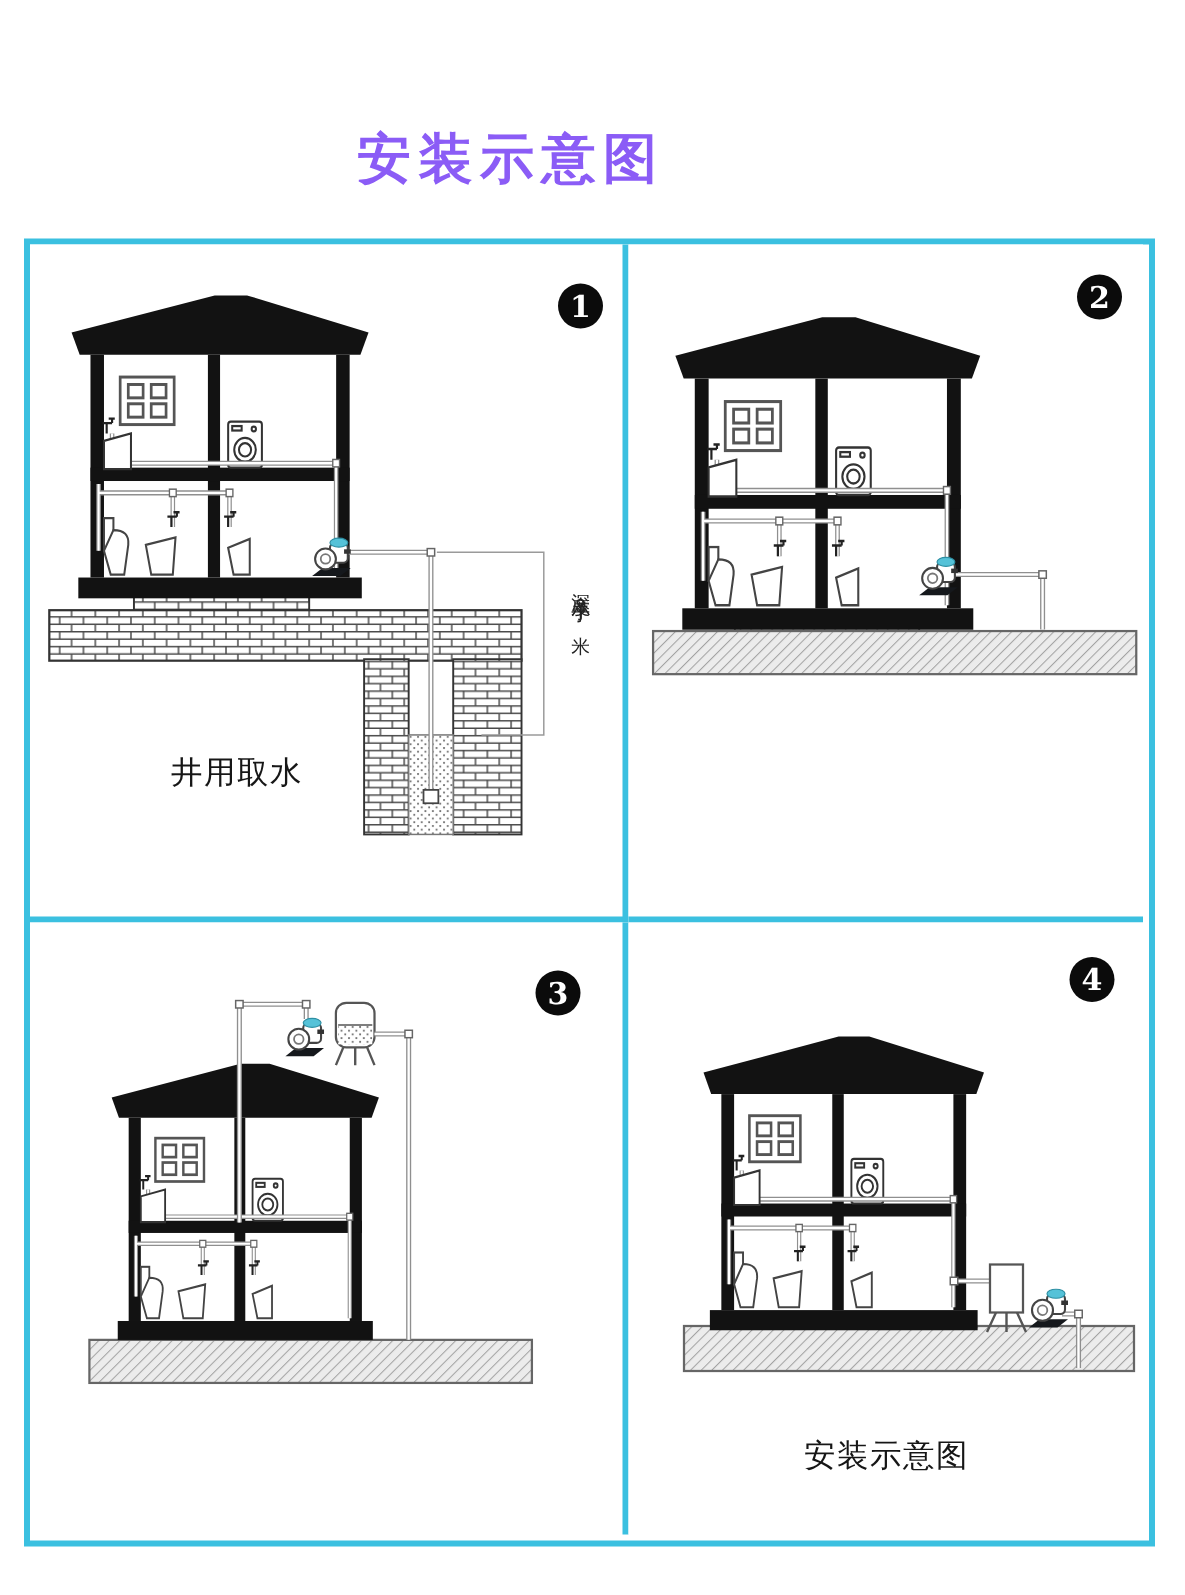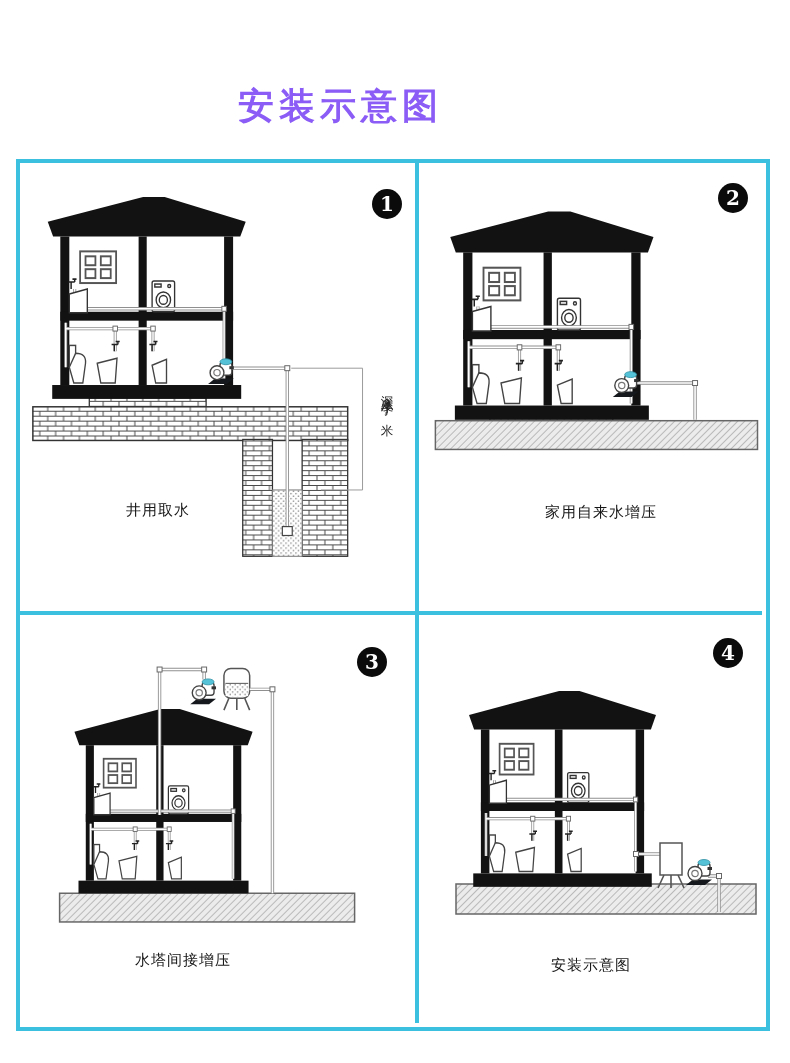--- a/index.html
+++ b/index.html
@@ -22,21 +22,21 @@
   .cell.c3{border-right:4px solid var(--frame,#3bc0e0);}
   .cell svg.illus{position:absolute;left:0;top:0;width:100%;height:100%;}
   .badge{
     position:absolute;width:30px;height:30px;border-radius:50%;
     background:var(--badge-bg,#0b0b0b);color:var(--badge-fg,#fff);
     font-family:"DejaVu Serif", serif;font-weight:700;font-size:20px;
     line-height:30px;text-align:center;
   }
   .caption{
     position:absolute;transform:translateX(-50%);white-space:nowrap;
-    font-size:15px;color:#161616;letter-spacing:1px;
+    font-size:21px;color:#161616;letter-spacing:1px;
   }
   .depth-note{
     position:absolute;writing-mode:vertical-rl;text-orientation:upright;
     font-size:12.5px;letter-spacing:3px;color:#222;
   }
   .pipeO{fill:none;stroke:#8f8f8f;stroke-width:3.4px;}
   .pipeI{fill:none;stroke:#ffffff;stroke-width:1.6px;}
   .joint{fill:#ffffff;stroke:#666;stroke-width:1px;}
   .thin{fill:none;stroke:#9a9a9a;stroke-width:1px;}
   .accent{fill:var(--pump-accent,#55c2d8);}
@@ -166,40 +166,38 @@
     <svg class="illus" viewBox="0 0 343 452">
       <rect x="70" y="249" width="124" height="11" fill="url(#hatch)" stroke="#666" stroke-width="1.2"></rect>
       <rect x="15" y="260" width="325" height="29" fill="url(#hatch)" stroke="#666" stroke-width="1.5"></rect>
       <use href="#house" transform="translate(30,49) scale(0.932,1.03)"></use>
       <path class="pipeO" d="M216,222 H277 V259"></path>
       <path class="pipeI" d="M216,222 H277 V259"></path>
       <rect class="joint" x="274.5" y="219.5" width="5" height="5"></rect>
       <use href="#pump" transform="translate(194,209)"></use>
     </svg>
     <span class="badge" style="left:299px;top:20px;">2</span>
-    <div class="caption" style="left:182px;top:340px;">家用自来水增压</div>
   </section>
 
   <section class="cell c3">
     <svg class="illus" viewBox="0 0 399 408">
       <rect x="86" y="269" width="112" height="10" fill="url(#hatch)" stroke="#666" stroke-width="1.2"></rect>
       <rect x="40" y="279" width="298" height="29" fill="url(#hatch)" stroke="#666" stroke-width="1.5"></rect>
       <use href="#house" transform="translate(55,93) scale(0.818,0.912)"></use>
       <path class="pipeO" d="M141,200 V53 H186 V63"></path>
       <path class="pipeI" d="M141,200 V53 H186 V63"></path>
       <rect class="joint" x="138.5" y="50.5" width="5" height="5"></rect>
       <rect class="joint" x="183.5" y="50.5" width="5" height="5"></rect>
       <use href="#pump" transform="translate(172,61)"></use>
       <use href="#tank-water" transform="translate(206,52)"></use>
       <path class="pipeO" d="M232,73 H255 V279"></path>
       <path class="pipeI" d="M232,73 H255 V279"></path>
       <rect class="joint" x="252.5" y="70.5" width="5" height="5"></rect>
     </svg>
     <span class="badge" style="left:337px;top:32px;">3</span>
-    <div class="caption" style="left:163px;top:336px;">水塔间接增压</div>
   </section>
 
   <section class="cell c4">
     <svg class="illus" viewBox="0 0 343 408">
       <rect x="90" y="262" width="110" height="8" fill="url(#hatch)" stroke="#666" stroke-width="1.2"></rect>
       <rect x="37" y="269" width="300" height="30" fill="url(#hatch)" stroke="#666" stroke-width="1.5"></rect>
       <use href="#house" transform="translate(50,76) scale(0.85,0.96)"></use>
       <path class="pipeO" d="M217,239 H243"></path>
       <path class="pipeI" d="M217,239 H243"></path>
       <rect class="joint" x="214.5" y="236.5" width="5" height="5"></rect>

